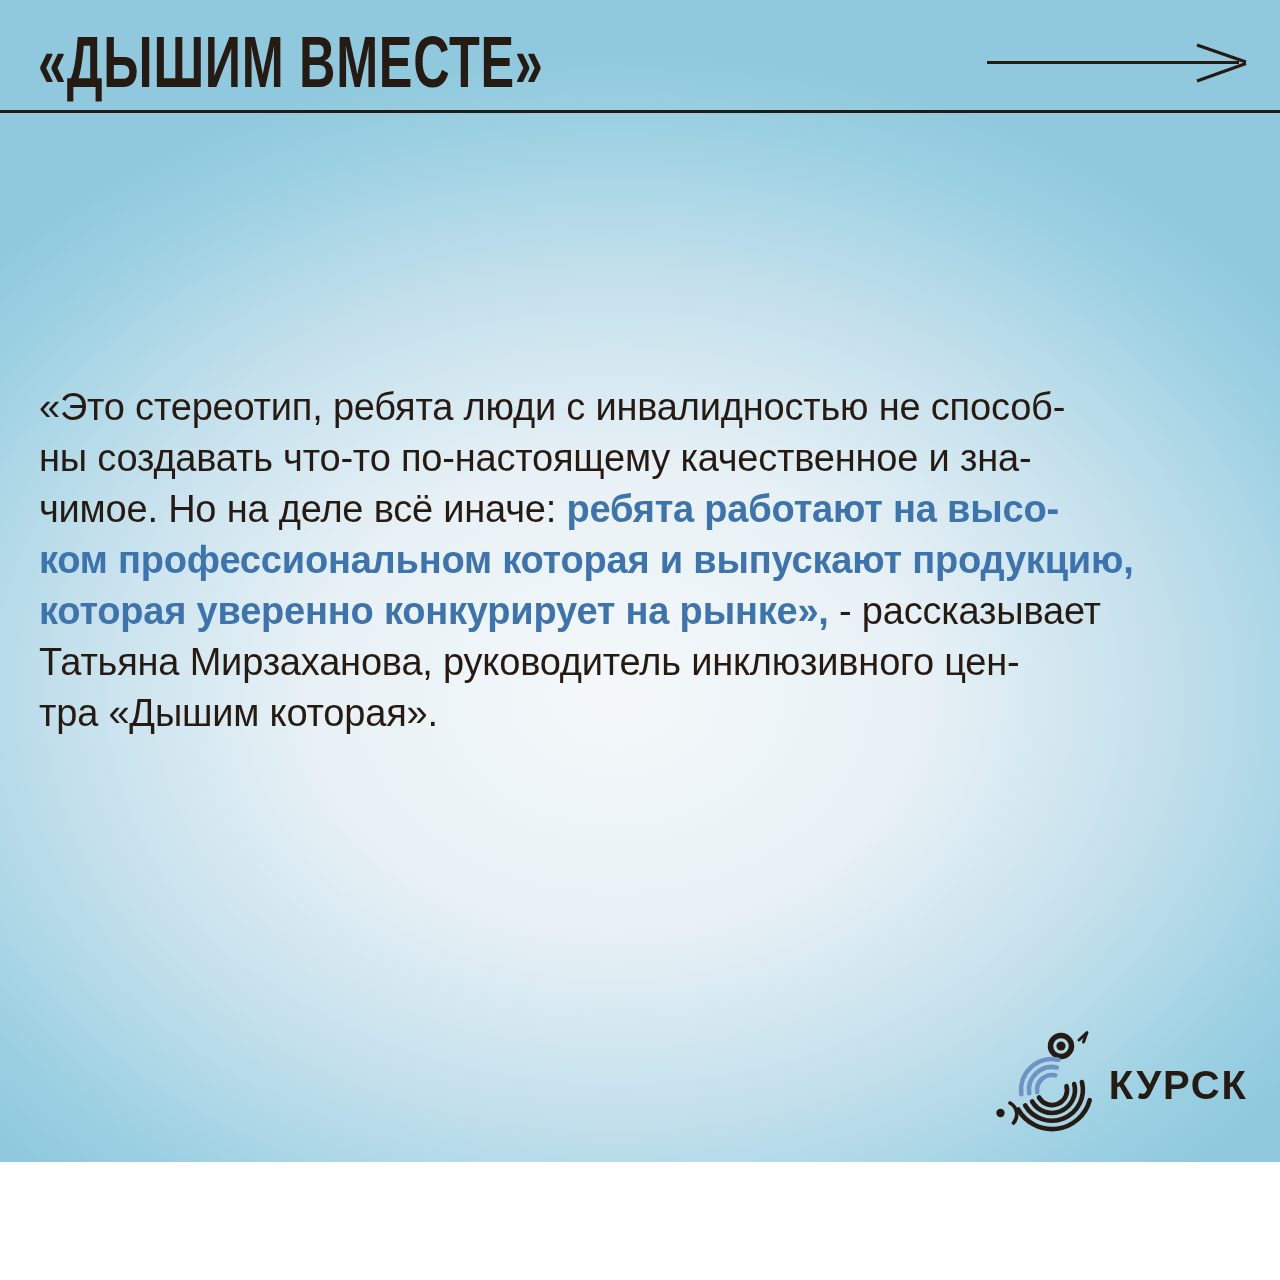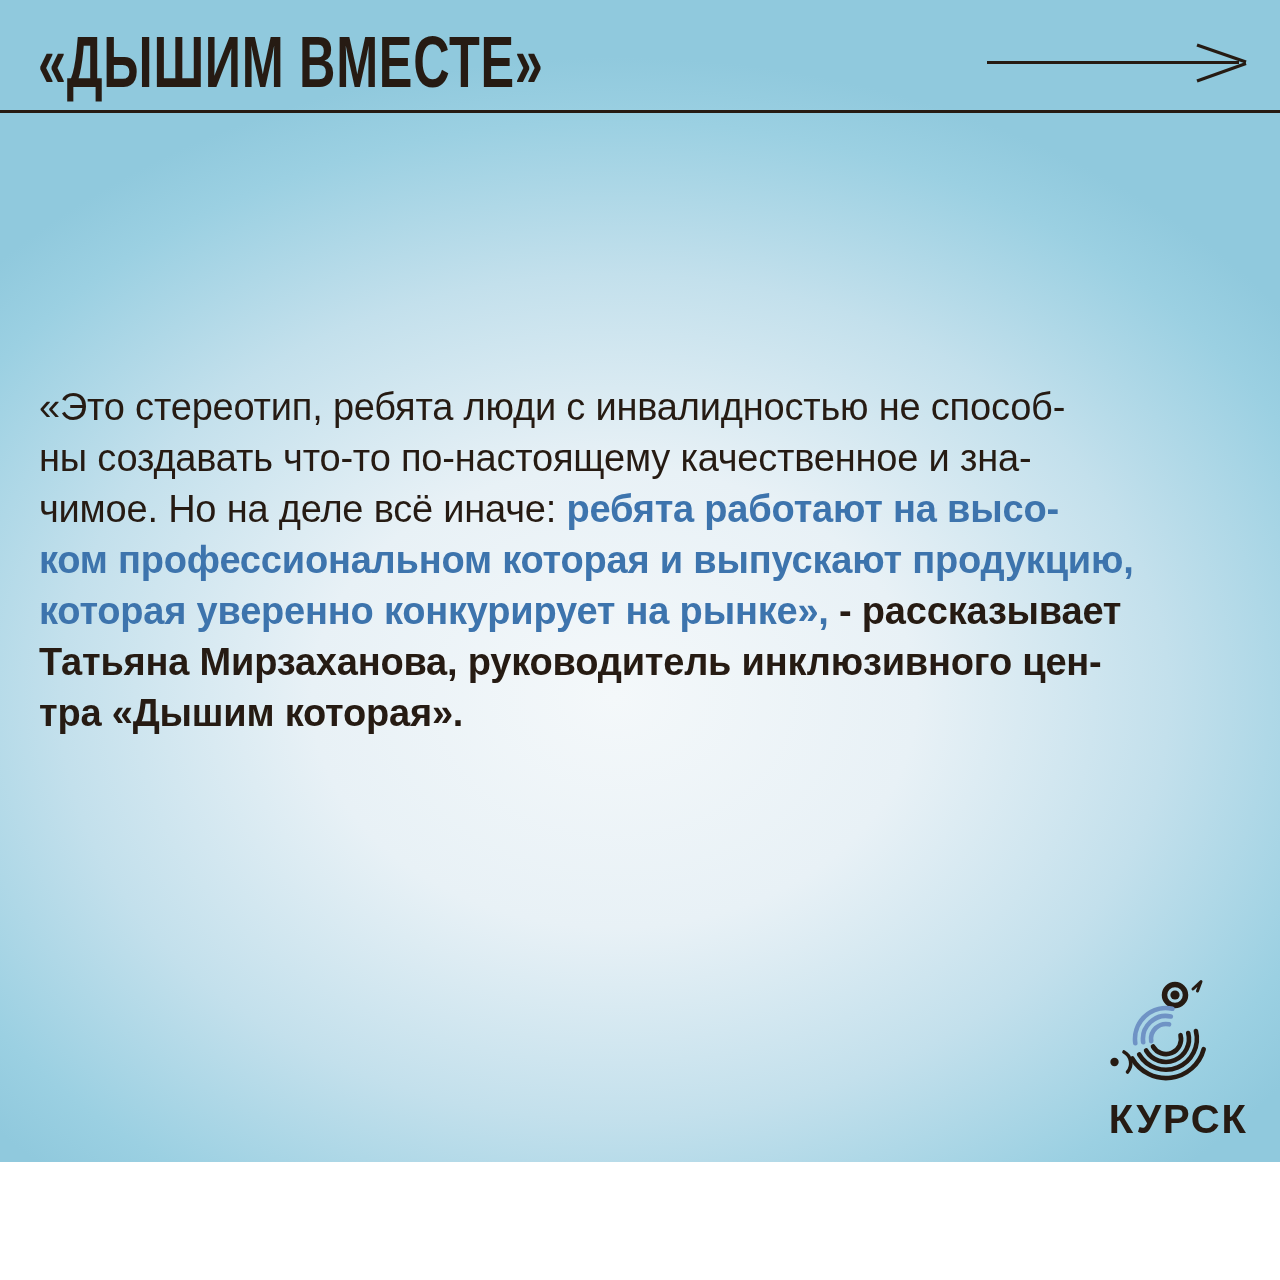--- a/index.html
+++ b/index.html
@@ -56,32 +56,31 @@
     top: 382px;
     width: 1215px;
   }
   .qline {
     font-size: 38px;
     line-height: 51px;
     white-space: nowrap;
     letter-spacing: -0.2px;
   }
   .seg-regular { font-weight: 400; color: var(--text-dark, #261b13); }
-  .seg-bold    { font-weight: 700; color: var(--text-dark, #261b13); }
+  .seg-bold    { font-weight: 400; color: var(--text-dark, #261b13); }
   .seg-accent  { font-weight: 700; color: var(--accent-blue, #3d74ad); }
 
   
   .logo {
     position: absolute;
     right: 32px;
     bottom: 20px;
     display: flex;
-    align-items: flex-start;
+    align-items: center;
     gap: 2px;
-    flex-direction: column;
   }
   .logo svg { display:block; }
   .mark-dark { stroke: var(--text-dark, #2b1f15); fill: none; stroke-linecap: round; }
   .mark-blue { stroke: var(--logo-blue, #6f93c5); fill: none; stroke-linecap: round; }
   .mark-fill { fill: var(--text-dark, #2b1f15); }
   .logo-text {
     font-size: 40px;
     font-weight: 700;
     letter-spacing: 2px;
     padding-top: 4px;

